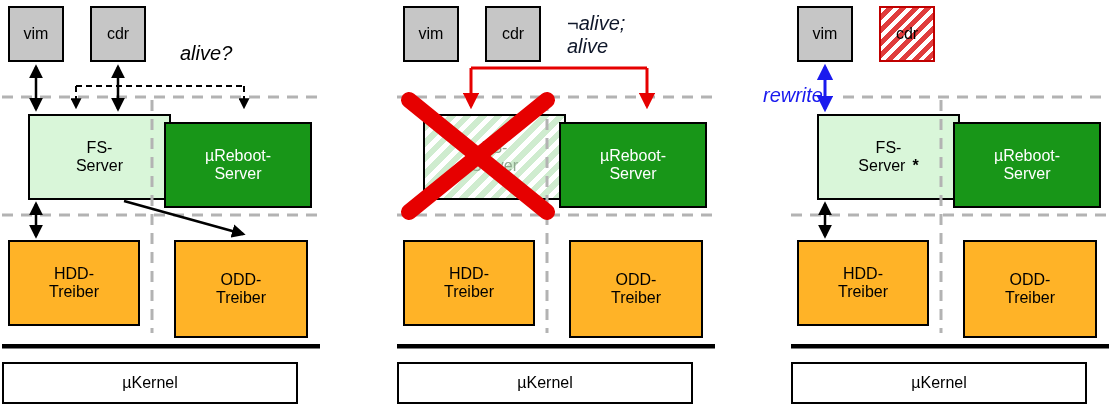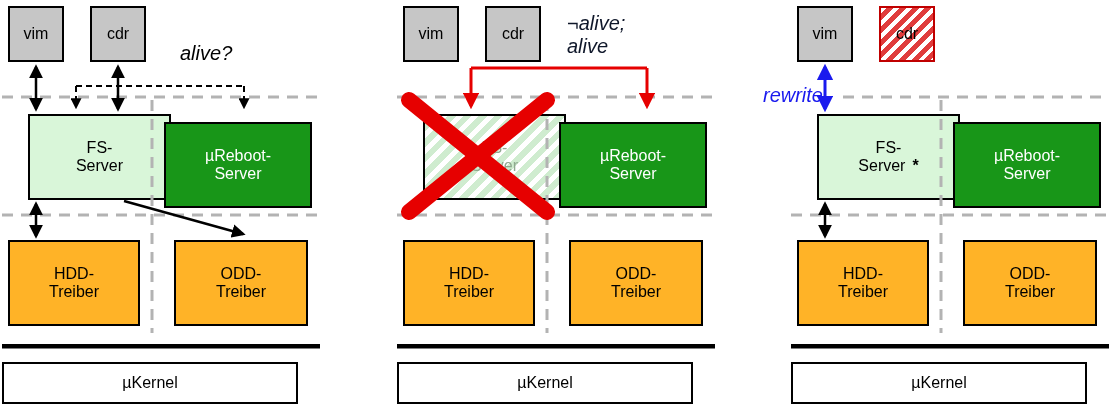--- a/index.html
+++ b/index.html
@@ -25,21 +25,21 @@
     line-height: 1.15;
     text-align: center;
     z-index: 1;
     color: #000;
   }
   .app     { left: 6px;   top: 6px;   width: 56px;  height: 56px; background: #c6c6c6; }
   .app.cdr { left: 88px; }
   .fs      { left: 6px;   top: 114px; width: 143px; height: 86px; background: #d9f6d9; margin-left: 20px; }
   .ureboot { left: 162px; top: 114px; width: 148px; height: 86px; background: #189618; color: #fff; margin-top: 8px; }
   .hdd     { left: 6px;   top: 240px; width: 132px; height: 86px; background: #ffb327; }
-  .odd     { left: 172px; top: 240px; width: 134px; height: 86px; background: #ffb327; }
+  .odd     { left: 172px; top: 240px; width: 134px; height: 98px; background: #ffb327; }
   .kernel  { left: 0;     top: 362px; width: 296px; height: 42px; background: #fff; flex-direction: row; }
   .fs.dead {
     background: repeating-linear-gradient(135deg, #ffffff 0px, #ffffff 5px, #cfeccf 5px, #cfeccf 11px);
     color: #8fa98f;
   }
   .app.hatched {
     background: repeating-linear-gradient(135deg, #ffffff 0px, #ffffff 4px, #e03c3c 4px, #e03c3c 9px);
     border-color: #c00000;
   }
   .star { font-weight: 700; margin-left: 7px; }

